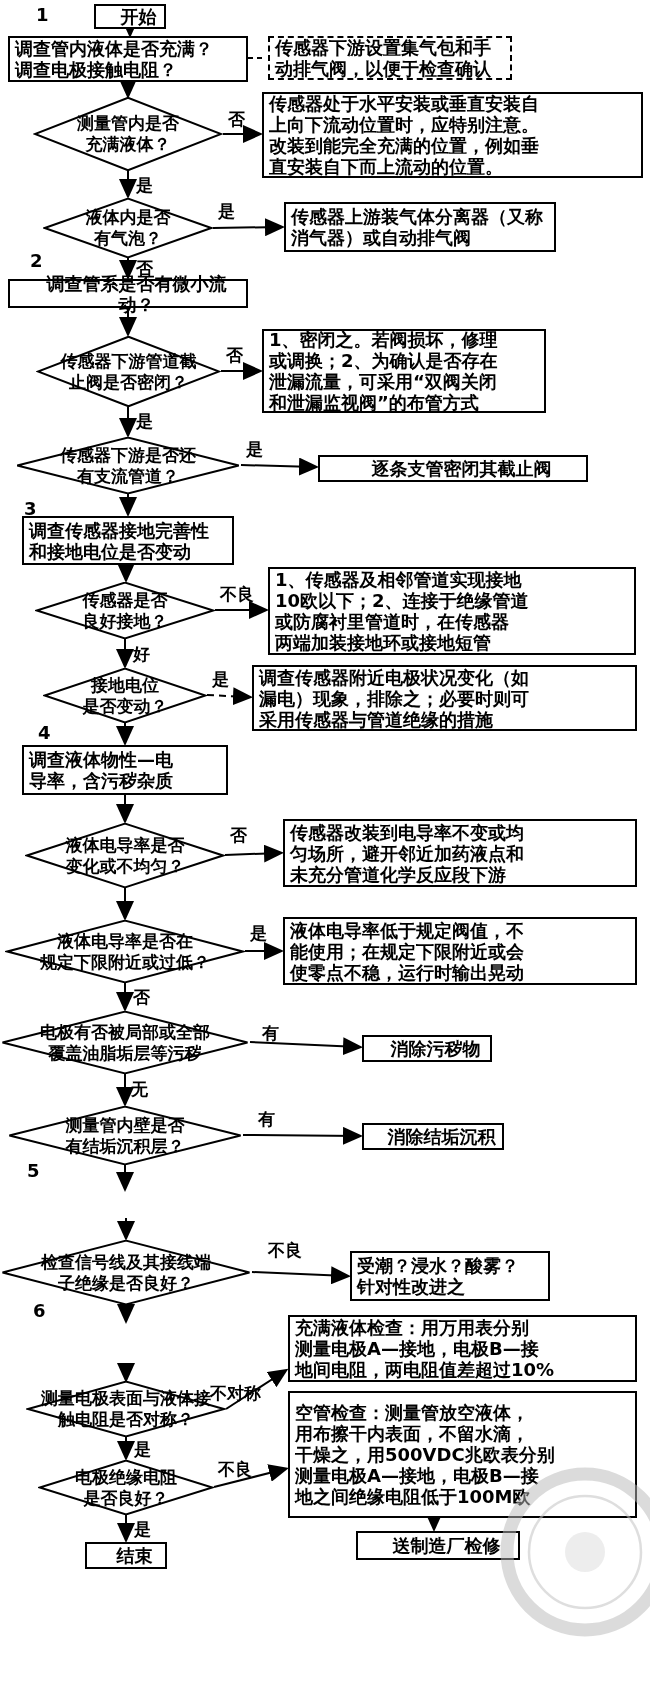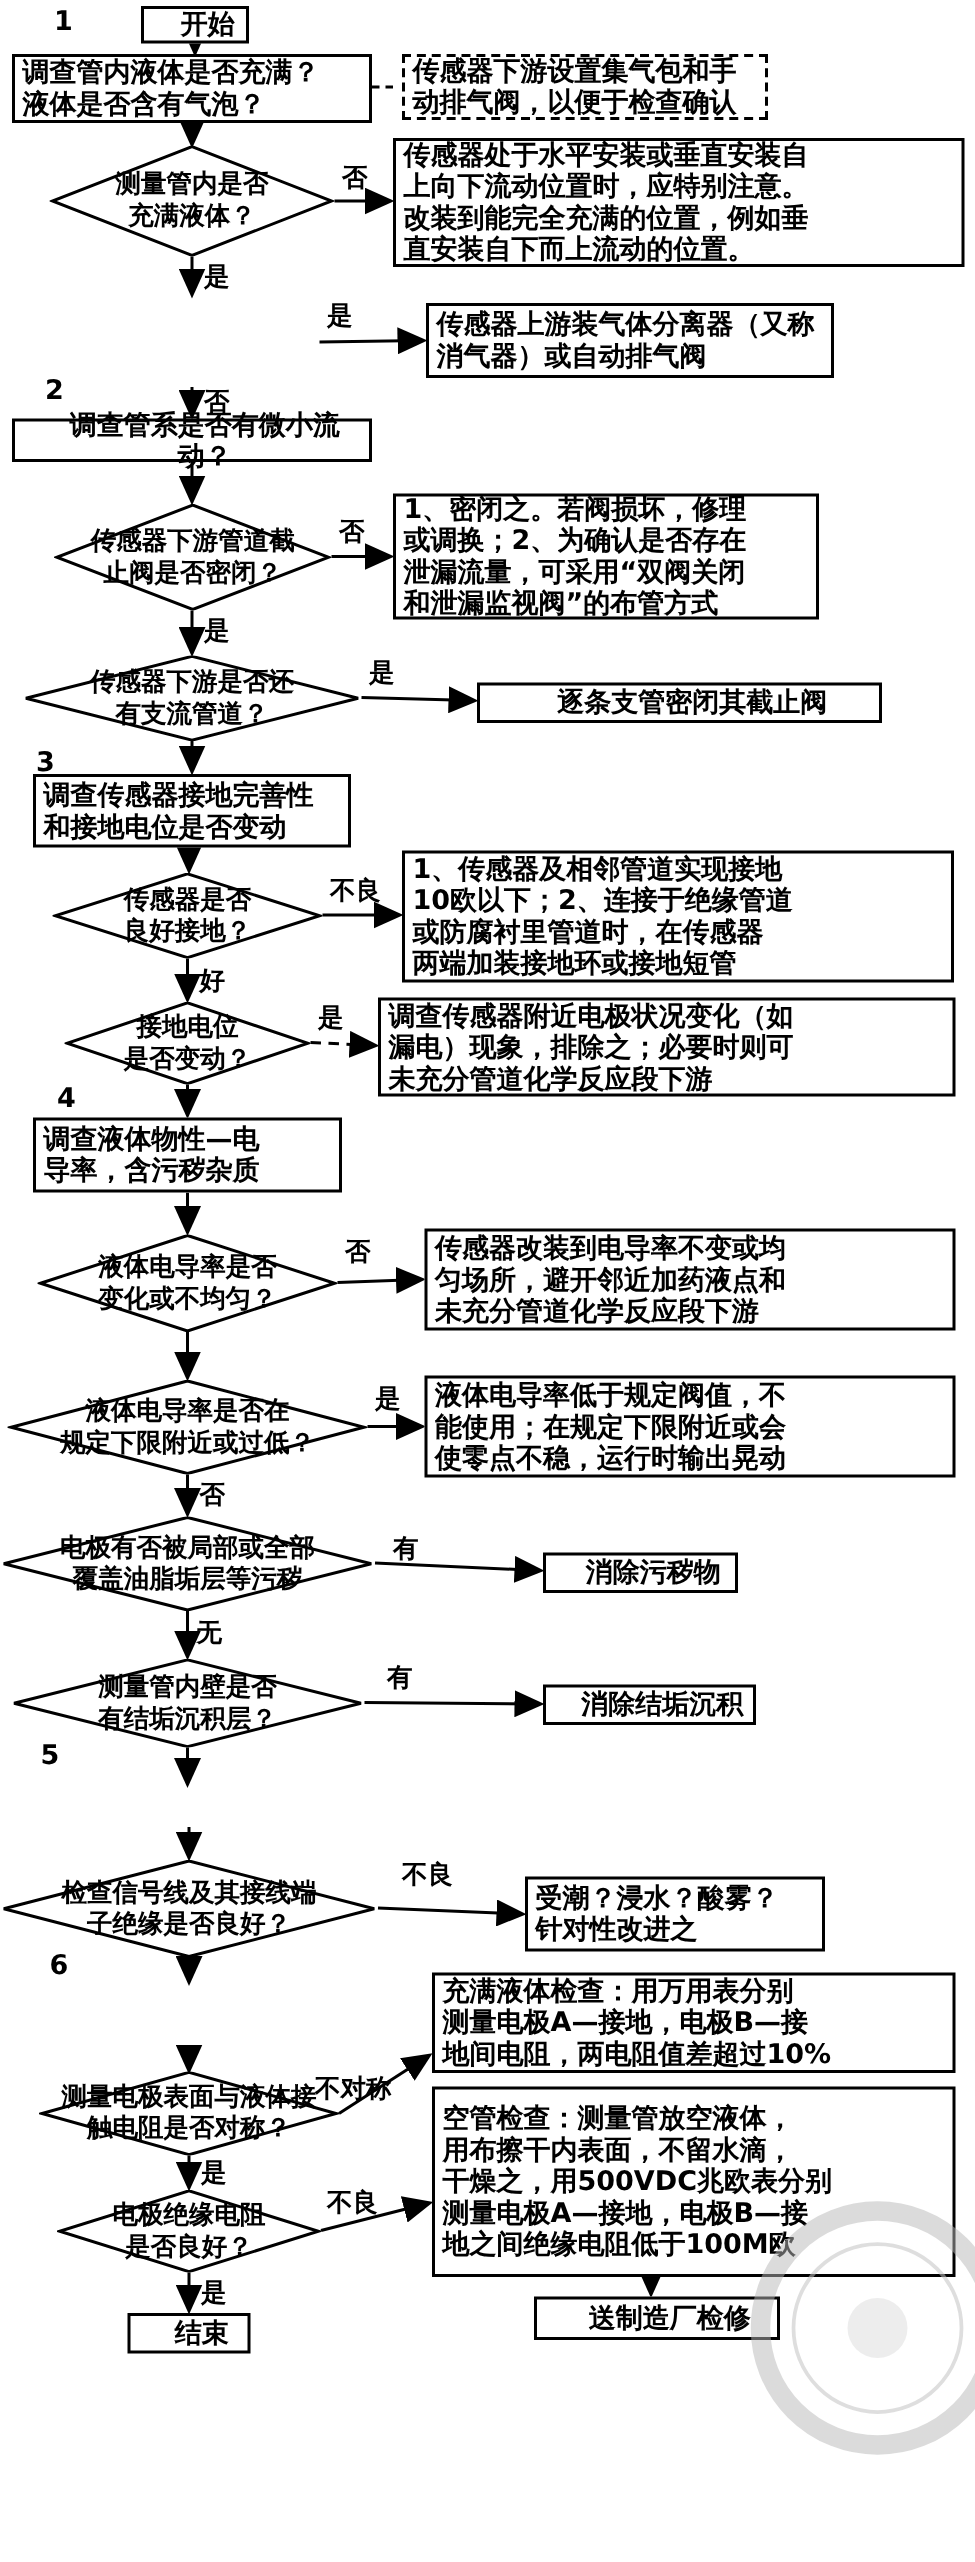--- a/index.html
+++ b/index.html
@@ -81,36 +81,43 @@
   <div class="stepnum" style="left:36px;top:6px">1</div>
   <div class="stepnum" style="left:30px;top:252px">2</div>
   <div class="stepnum" style="left:24px;top:500px">3</div>
   <div class="stepnum" style="left:38px;top:724px">4</div>
   <div class="stepnum" style="left:27px;top:1162px">5</div>
   <div class="stepnum" style="left:33px;top:1302px">6</div>
 
   <div class="rect c" style="left:94px;top:4px;width:72px;height:25px">开始</div>
 
   <div class="rect l" style="left:8px;top:36px;width:240px;height:46px">调查管内液体是否充满？
-液体是否含有气泡？</div>
+调查电极接触电阻？</div>
   <div class="rect l dash" style="left:268px;top:36px;width:244px;height:44px">传感器下游设置集气包和手
 动排气阀，以便于检查确认</div>
 
   <div class="diamond" style="left:33px;top:97px;width:190px;height:74px">
     <svg viewBox="0 0 100 100" preserveAspectRatio="none">
         <polygon points="50,1 99,50 50,99 1,50"></polygon>
       </svg>
     <div class="dtxt">测量管内是否
 充满液体？</div>
   </div>
   <div class="rect l" style="left:262px;top:92px;width:381px;height:86px">传感器处于水平安装或垂直安装自
 上向下流动位置时，应特别注意。
 改装到能完全充满的位置，例如垂
 直安装自下而上流动的位置。</div>
 
+  <div class="diamond" style="left:43px;top:198px;width:170px;height:60px">
+    <svg viewBox="0 0 100 100" preserveAspectRatio="none">
+        <polygon points="50,1 99,50 50,99 1,50"></polygon>
+      </svg>
+    <div class="dtxt">液体内是否
+有气泡？</div>
+  </div>
   <div class="rect l" style="left:284px;top:202px;width:272px;height:50px">传感器上游装气体分离器（又称
 消气器）或自动排气阀</div>
 
   <div class="rect c" style="left:8px;top:279px;width:240px;height:29px">调查管系是否有微小流动？</div>
 
   <div class="diamond" style="left:36px;top:336px;width:185px;height:71px">
     <svg viewBox="0 0 100 100" preserveAspectRatio="none">
         <polygon points="50,1 99,50 50,99 1,50"></polygon>
       </svg>
     <div class="dtxt">传感器下游管道截
@@ -147,21 +154,21 @@
 
   <div class="diamond" style="left:43px;top:668px;width:164px;height:55px">
     <svg viewBox="0 0 100 100" preserveAspectRatio="none">
         <polygon points="50,1 99,50 50,99 1,50"></polygon>
       </svg>
     <div class="dtxt">接地电位
 是否变动？</div>
   </div>
   <div class="rect l" style="left:252px;top:665px;width:385px;height:66px">调查传感器附近电极状况变化（如
 漏电）现象，排除之；必要时则可
-未充分管道化学反应段下游</div>
+采用传感器与管道绝缘的措施</div>
 
   <div class="rect l" style="left:22px;top:745px;width:206px;height:50px">调查液体物性—电
 导率，含污秽杂质</div>
 
   <div class="diamond" style="left:25px;top:823px;width:200px;height:65px">
     <svg viewBox="0 0 100 100" preserveAspectRatio="none">
         <polygon points="50,1 99,50 50,99 1,50"></polygon>
       </svg>
     <div class="dtxt">液体电导率是否
 变化或不均匀？</div>

